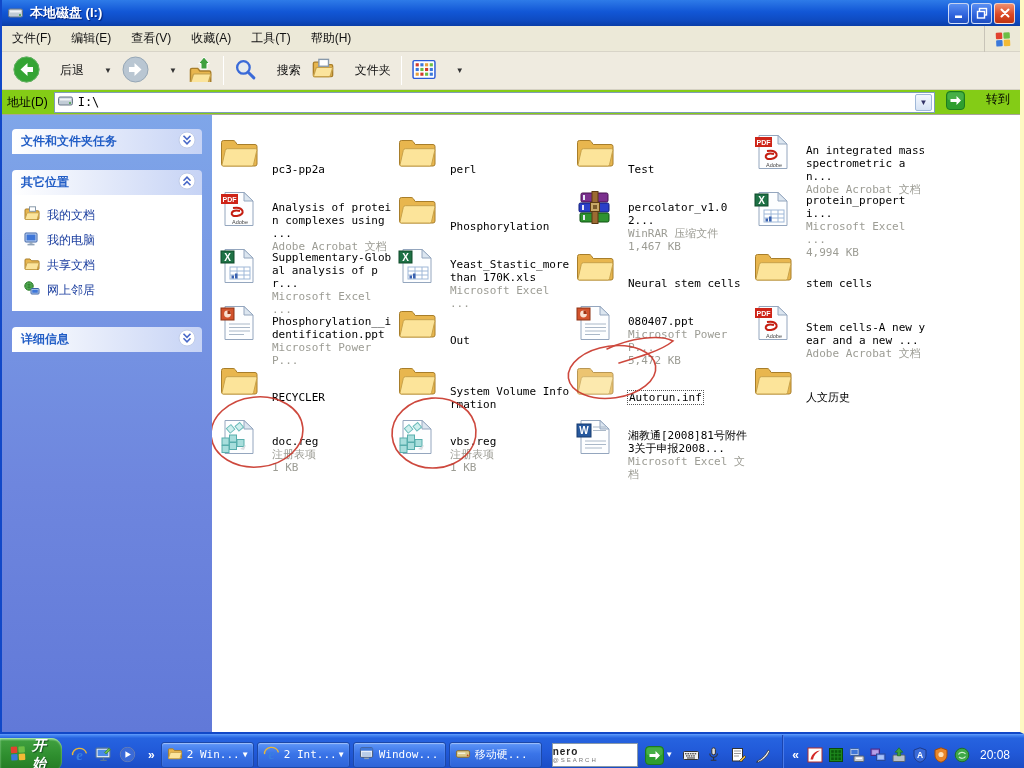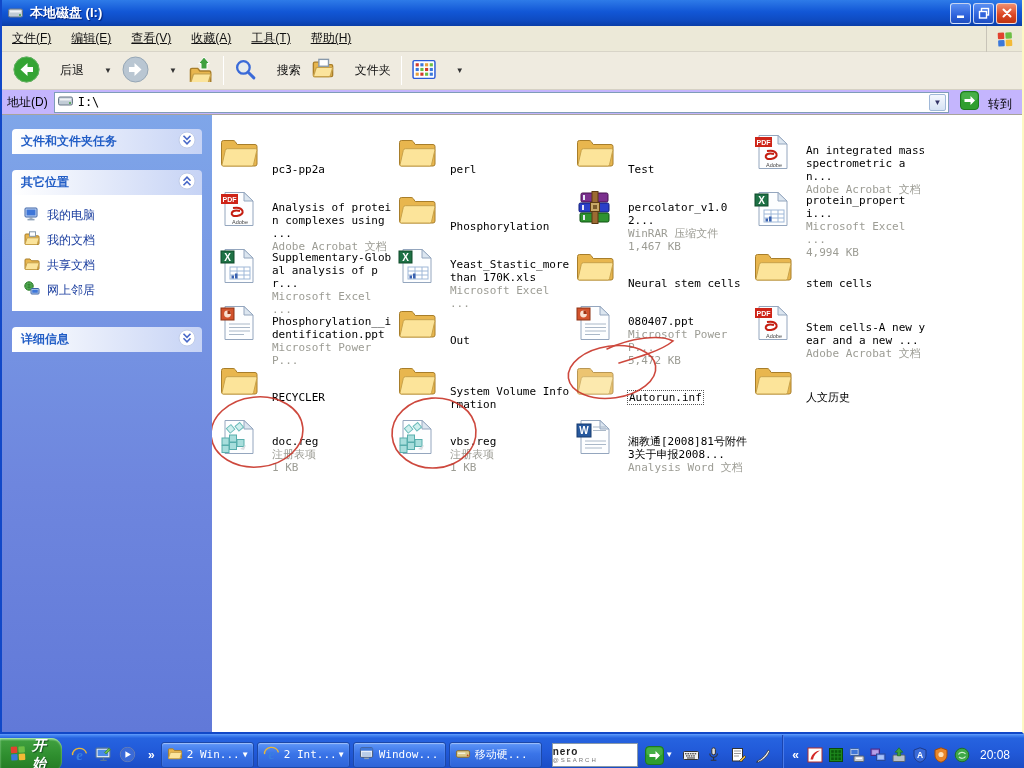--- a/index.html
+++ b/index.html
@@ -3,53 +3,53 @@
 <meta charset="utf-8">
 <style>
   * { margin:0; padding:0; box-sizing:border-box; }
   html,body { width:1024px; height:768px; }
   body { font-family:"Liberation Sans",sans-serif; background:#3A6EA5; overflow:hidden; }
   .desktop { position:relative; width:1024px; height:768px; background:#3A6EA5; }
 
   
   .window { position:absolute; left:0; top:0; width:1024px; height:734px;
     display:flex; flex-direction:column;
-    border-left:2px solid #1148C8; border-right:2px solid #fef9c3; border-bottom:2px solid #1148C8; }
+    border-left:2px solid #1148C8; border-right:4px solid #fef9c3; border-bottom:2px solid #1148C8; }
   .titlebar { height:26px; flex:none; display:flex; align-items:center; padding:0 5px;
     background:linear-gradient(180deg,#2E7BE8 0%,#1257D6 45%,#0E4AC0 80%,#0A3EA8 100%); }
   .title-icon { width:18px; height:16px; margin-right:5px; }
   .title-text { color:#fff; font-weight:bold; font-size:13px; text-shadow:1px 1px 1px #00227A; flex:1; }
   .win-btn { width:21px; height:21px; border:1px solid rgba(255,255,255,.75); border-radius:3px;
     display:flex; align-items:center; justify-content:center; margin-left:2px; cursor:pointer; }
   .win-btn.b-min,.win-btn.b-res { background:linear-gradient(180deg,#5A8FF2,#2E62DC 60%,#1E4EC0); }
   .win-btn.b-close { background:linear-gradient(180deg,#F09070,#DC4826 55%,#C03410); }
 
   .menubar { height:26px; flex:none; display:flex; align-items:center; background:#ECE9D8;
     border-bottom:1px solid #D8D4C8; font-size:12px; }
-  .menu-item { padding:18px 10px; cursor:pointer; color:#111;text-decoration:underline; }
+  .menu-item { padding:18px 10px; cursor:pointer; color:#111; }
   .menubar-logo { margin-left:auto; width:36px; height:26px; display:flex; align-items:center;
     justify-content:center; border-left:1px solid #C8C4B8; }
 
   .toolbar { height:38px; flex:none; display:flex; align-items:center; background:#EFEBE0;
     border-bottom:1px solid #D5D1C4; padding:0 6px; }
   .tbtn { display:flex; align-items:center; gap:20px; padding:3px 5px; font-size:12px; color:#111;
     border-radius:3px; cursor:pointer; white-space:nowrap; }
   .tbtn .dd { font-size:8px; color:#333; }
   .tsep { width:1px; height:29px; background:#C9C5B8; border-right:1px solid #FFF; margin:0 5px; }
   .dim { color:#8A8A86; }
 
-  .addrbar { height:25px; flex:none; display:flex; align-items:center; gap:6px; background:#c4b5fd;
+  .addrbar { height:25px; flex:none; display:flex; align-items:center; gap:6px; background:#84cc16;
     padding:0 5px; border-bottom:1px solid #A8A49A; font-size:12px; }
   .addr-input { flex:1; height:21px; background:#fff; border:1px solid #7F9DB9;
     display:flex; align-items:center; padding:0 2px; gap:4px; }
   .addr-value { font-family:"DejaVu Sans Mono",monospace; font-size:12px; color:#000; flex:1; }
   .addr-drop { width:17px; height:17px; border:1px solid #A0B8D8; border-radius:2px;
     background:linear-gradient(180deg,#F4F8FE,#D6E2F4); display:flex; align-items:center;
     justify-content:center; font-size:8px; color:#336; cursor:pointer; }
-  .go-btn { display:flex; align-items:flex-end; gap:9px; padding:1px 5px; cursor:pointer; }
+  .go-btn { display:flex; align-items:flex-start; gap:21px; padding:1px 5px; cursor:pointer; }
 
   .main { flex:1; display:flex; overflow:hidden; background:#fff; }
   .sidebar { width:210px; flex:none; background:linear-gradient(180deg,#7FA6E9 0%,#6E86DE 60%,#6179D8 100%);
     padding:14px 10px; overflow:hidden; }
   .panel { margin-bottom:16px; }
   .panel-header { height:25px; border-radius:4px 4px 0 0;
     background:linear-gradient(90deg,#FFFFFF,#C6D3F5); display:flex; align-items:center;
     justify-content:space-between; padding:0 6px 0 9px; color:#215DC6; font-weight:bold;
     font-size:12px; cursor:pointer;gap:40px; }
   .panel-body { background:#FFFFFF; padding:8px 4px 8px 12px; }
@@ -254,34 +254,34 @@
             <span><svg width="18" height="18" viewBox="0 0 18 18">
                   <circle cx="9" cy="9" r="8" fill="#fff" stroke="#C0CCE8"></circle>
                   <g transform="scale(1,-1) translate(0,-18)">
                     <path d="M5.5,4.8 L9,8.3 L12.5,4.8 M5.5,9.3 L9,12.8 L12.5,9.3" stroke="#4868C8" stroke-width="1.6" fill="none"></path>
                   </g>
                 </svg></span>
           </div>
           <div class="panel-body">
             <div class="sb-item">
               <span><svg width="16" height="16" viewBox="0 0 16 16">
+                    <path d="M1,12.5 V4 Q1,3 2,3 H6 L7.5,4.8 H14 Q15,4.8 15,5.8 V12.5 Q15,13.5 14,13.5 H2 Q1,13.5 1,12.5Z" fill="#E8B64E" stroke="#A87E2A"></path>
+                    <path d="M1.8,13.5 Q1,13.5 1.2,12.7 L2.8,7.6 Q3,6.8 3.9,6.8 H14.2 Q15.1,6.8 14.9,7.7 L13.4,12.8 Q13.2,13.5 12.4,13.5Z" fill="#FBE49C" stroke="#C8A24A"></path>
+                    <rect x="5.5" y="0.8" width="6" height="4.5" fill="#fff" stroke="#8899AA"></rect>
+                  </svg></span>
+              <span>我的文档</span>
+            </div>
+            <div class="sb-item">
+              <span><svg width="16" height="16" viewBox="0 0 16 16">
                     <rect x="1" y="2" width="12" height="9" rx="1" fill="#C8D8F0" stroke="#3A62A8"></rect>
                     <rect x="2.5" y="3.5" width="9" height="6" fill="#3E76D8"></rect>
                     <rect x="5.5" y="11" width="3" height="1.8" fill="#8FA2B8"></rect>
                     <rect x="3.5" y="12.8" width="7" height="1.6" fill="#8FA2B8"></rect>
                   </svg></span>
               <span>我的电脑</span>
-            </div>
-            <div class="sb-item">
-              <span><svg width="16" height="16" viewBox="0 0 16 16">
-                    <path d="M1,12.5 V4 Q1,3 2,3 H6 L7.5,4.8 H14 Q15,4.8 15,5.8 V12.5 Q15,13.5 14,13.5 H2 Q1,13.5 1,12.5Z" fill="#E8B64E" stroke="#A87E2A"></path>
-                    <path d="M1.8,13.5 Q1,13.5 1.2,12.7 L2.8,7.6 Q3,6.8 3.9,6.8 H14.2 Q15.1,6.8 14.9,7.7 L13.4,12.8 Q13.2,13.5 12.4,13.5Z" fill="#FBE49C" stroke="#C8A24A"></path>
-                    <rect x="5.5" y="0.8" width="6" height="4.5" fill="#fff" stroke="#8899AA"></rect>
-                  </svg></span>
-              <span>我的文档</span>
             </div>
             <div class="sb-item">
               <span><svg width="16" height="16" viewBox="0 0 16 16">
                     <path d="M1,12.5 V4 Q1,3 2,3 H6 L7.5,4.8 H14 Q15,4.8 15,5.8 V12.5 Q15,13.5 14,13.5 H2 Q1,13.5 1,12.5Z" fill="#E8B64E" stroke="#A87E2A"></path>
                     <path d="M1.8,13.5 Q1,13.5 1.2,12.7 L2.8,7.6 Q3,6.8 3.9,6.8 H14.2 Q15.1,6.8 14.9,7.7 L13.4,12.8 Q13.2,13.5 12.4,13.5Z" fill="#FBE49C" stroke="#C8A24A"></path>
                   </svg></span>
               <span>共享文档</span>
             </div>
             <div class="sb-item">
               <span><svg width="16" height="16" viewBox="0 0 16 16">
@@ -670,21 +670,21 @@
                     <line x1="9" y1="22" x2="30" y2="22"></line>
                     <line x1="9" y1="25.5" x2="30" y2="25.5"></line>
                     <line x1="9" y1="29" x2="26" y2="29"></line>
                   </g>
                   <rect x="1" y="5" width="14" height="13" fill="#27599E" stroke="#173A6E"></rect>
                   <text x="8" y="15" font-size="10" font-weight="bold" fill="#fff" text-anchor="middle" font-family="sans-serif">W</text>
                 </svg>
               </span>
               <div class="file-text">
                 <div class="file-name">湘教通[2008]81号附件3关于申报2008...</div>
-                <div class="file-meta">Analysis Word 文档</div>
+                <div class="file-meta">Microsoft Excel 文档</div>
               </div>
             </div>
           </div>
         <svg class="overlay" width="810" height="619" viewBox="0 0 810 619">
           <g fill="none" stroke="#C83428" stroke-width="1.6" opacity="0.9" stroke-linecap="round">
             <path d="M 395,234 C 418,223 448,219 461,226 C 449,236 424,243 407,248"></path>
             <ellipse cx="400" cy="257" rx="44" ry="26" transform="rotate(-8 400 257)"></ellipse>
             <ellipse cx="45" cy="317" rx="46" ry="35" transform="rotate(-6 45 317)"></ellipse>
             <ellipse cx="222" cy="318" rx="42" ry="35" transform="rotate(-4 222 318)"></ellipse>
           </g>

